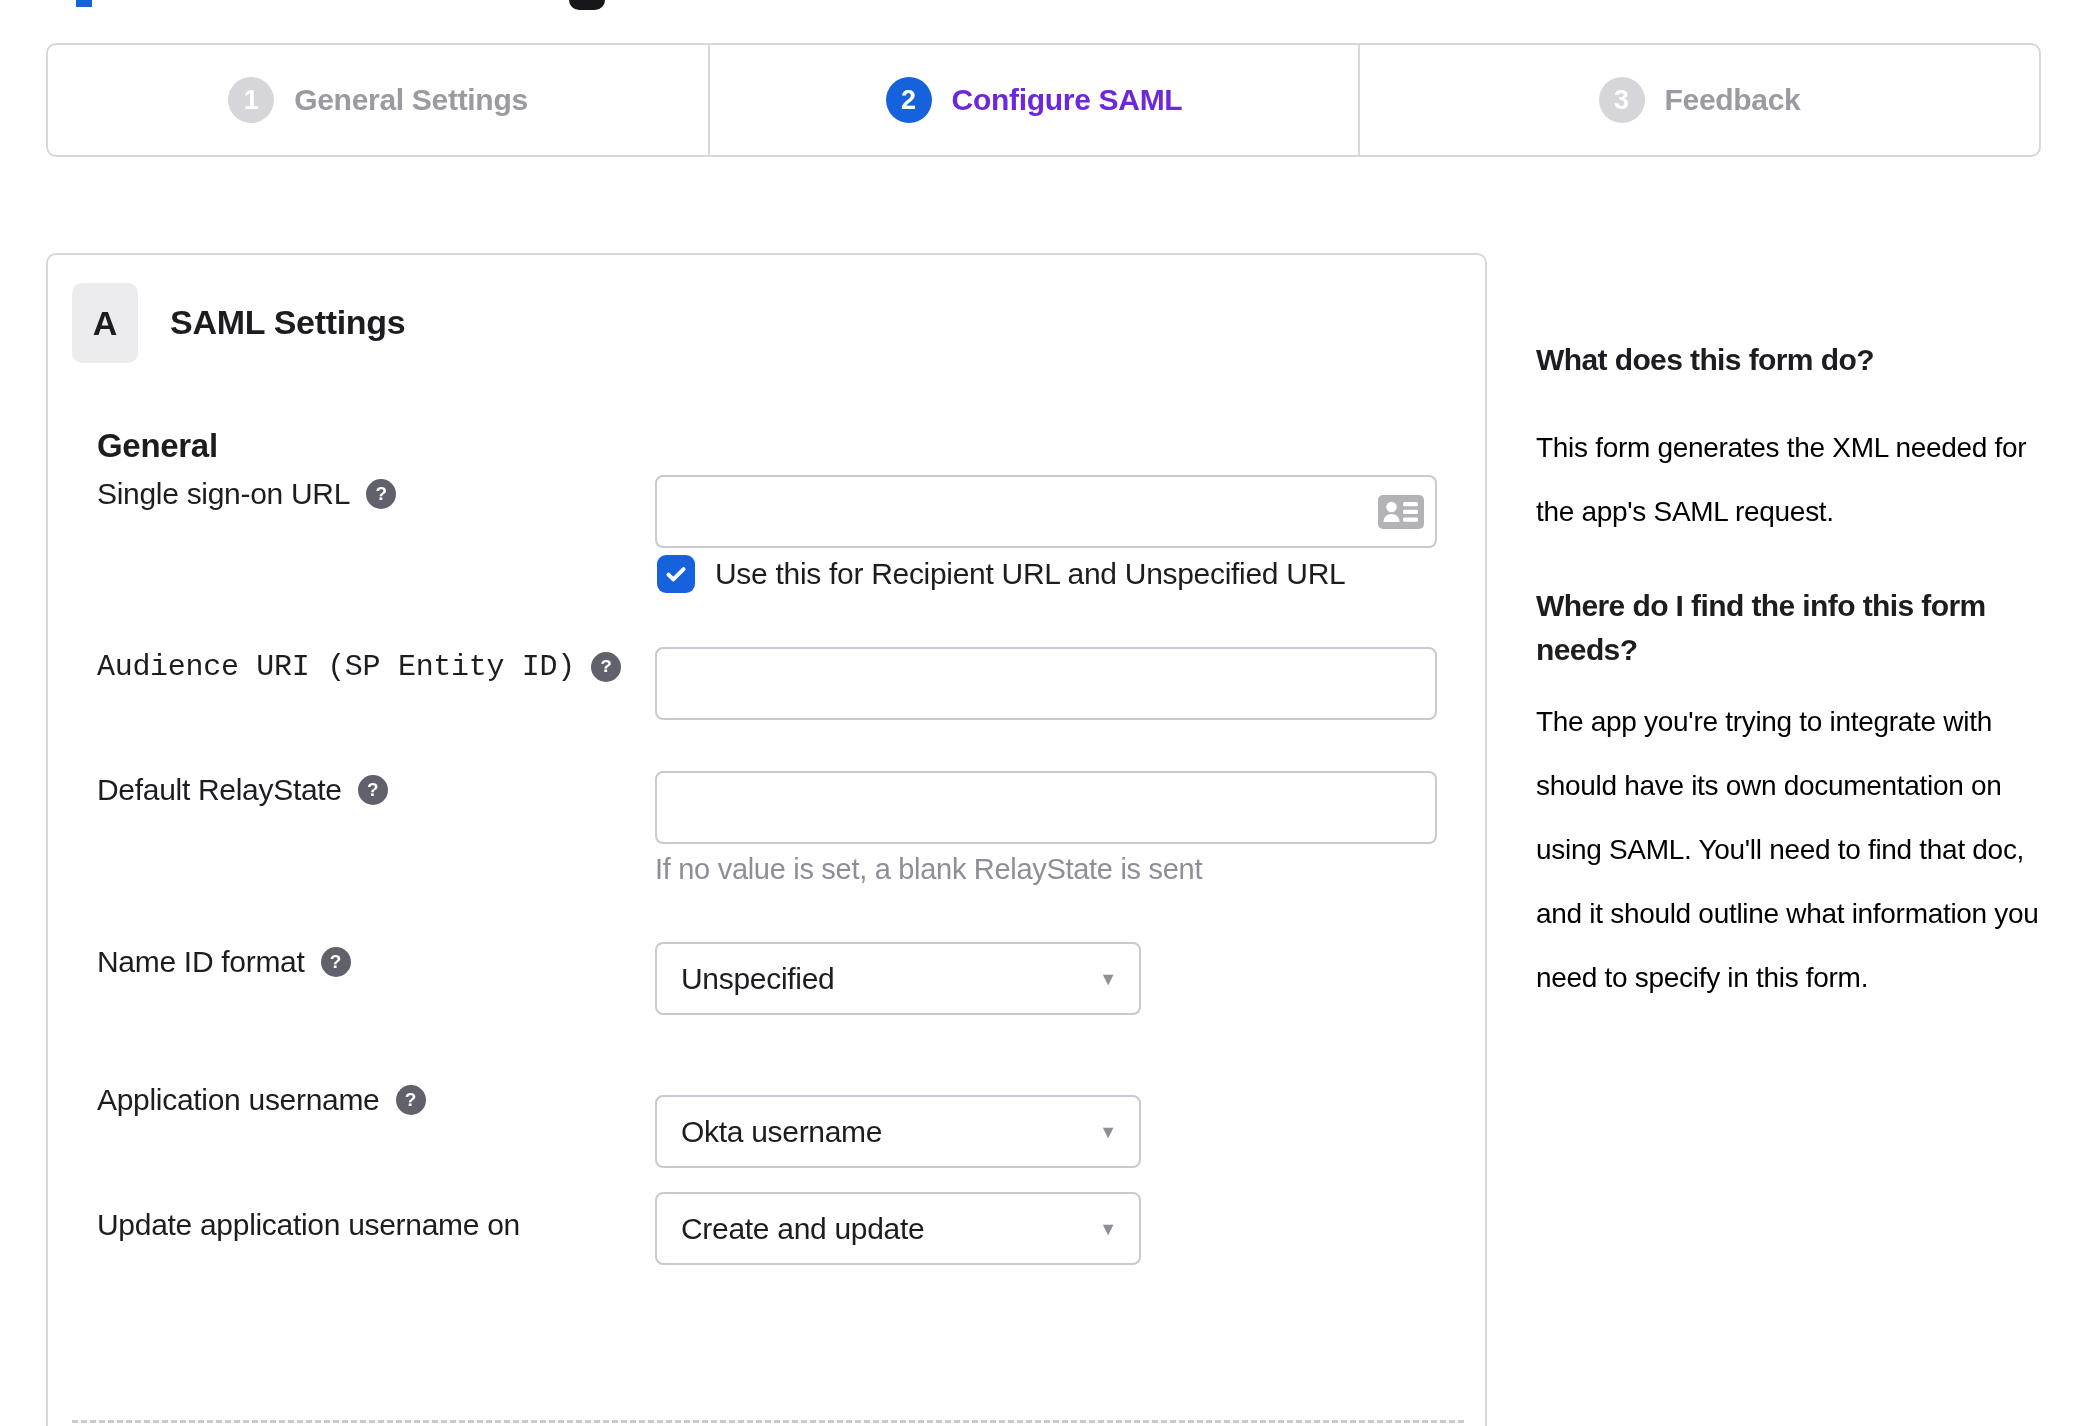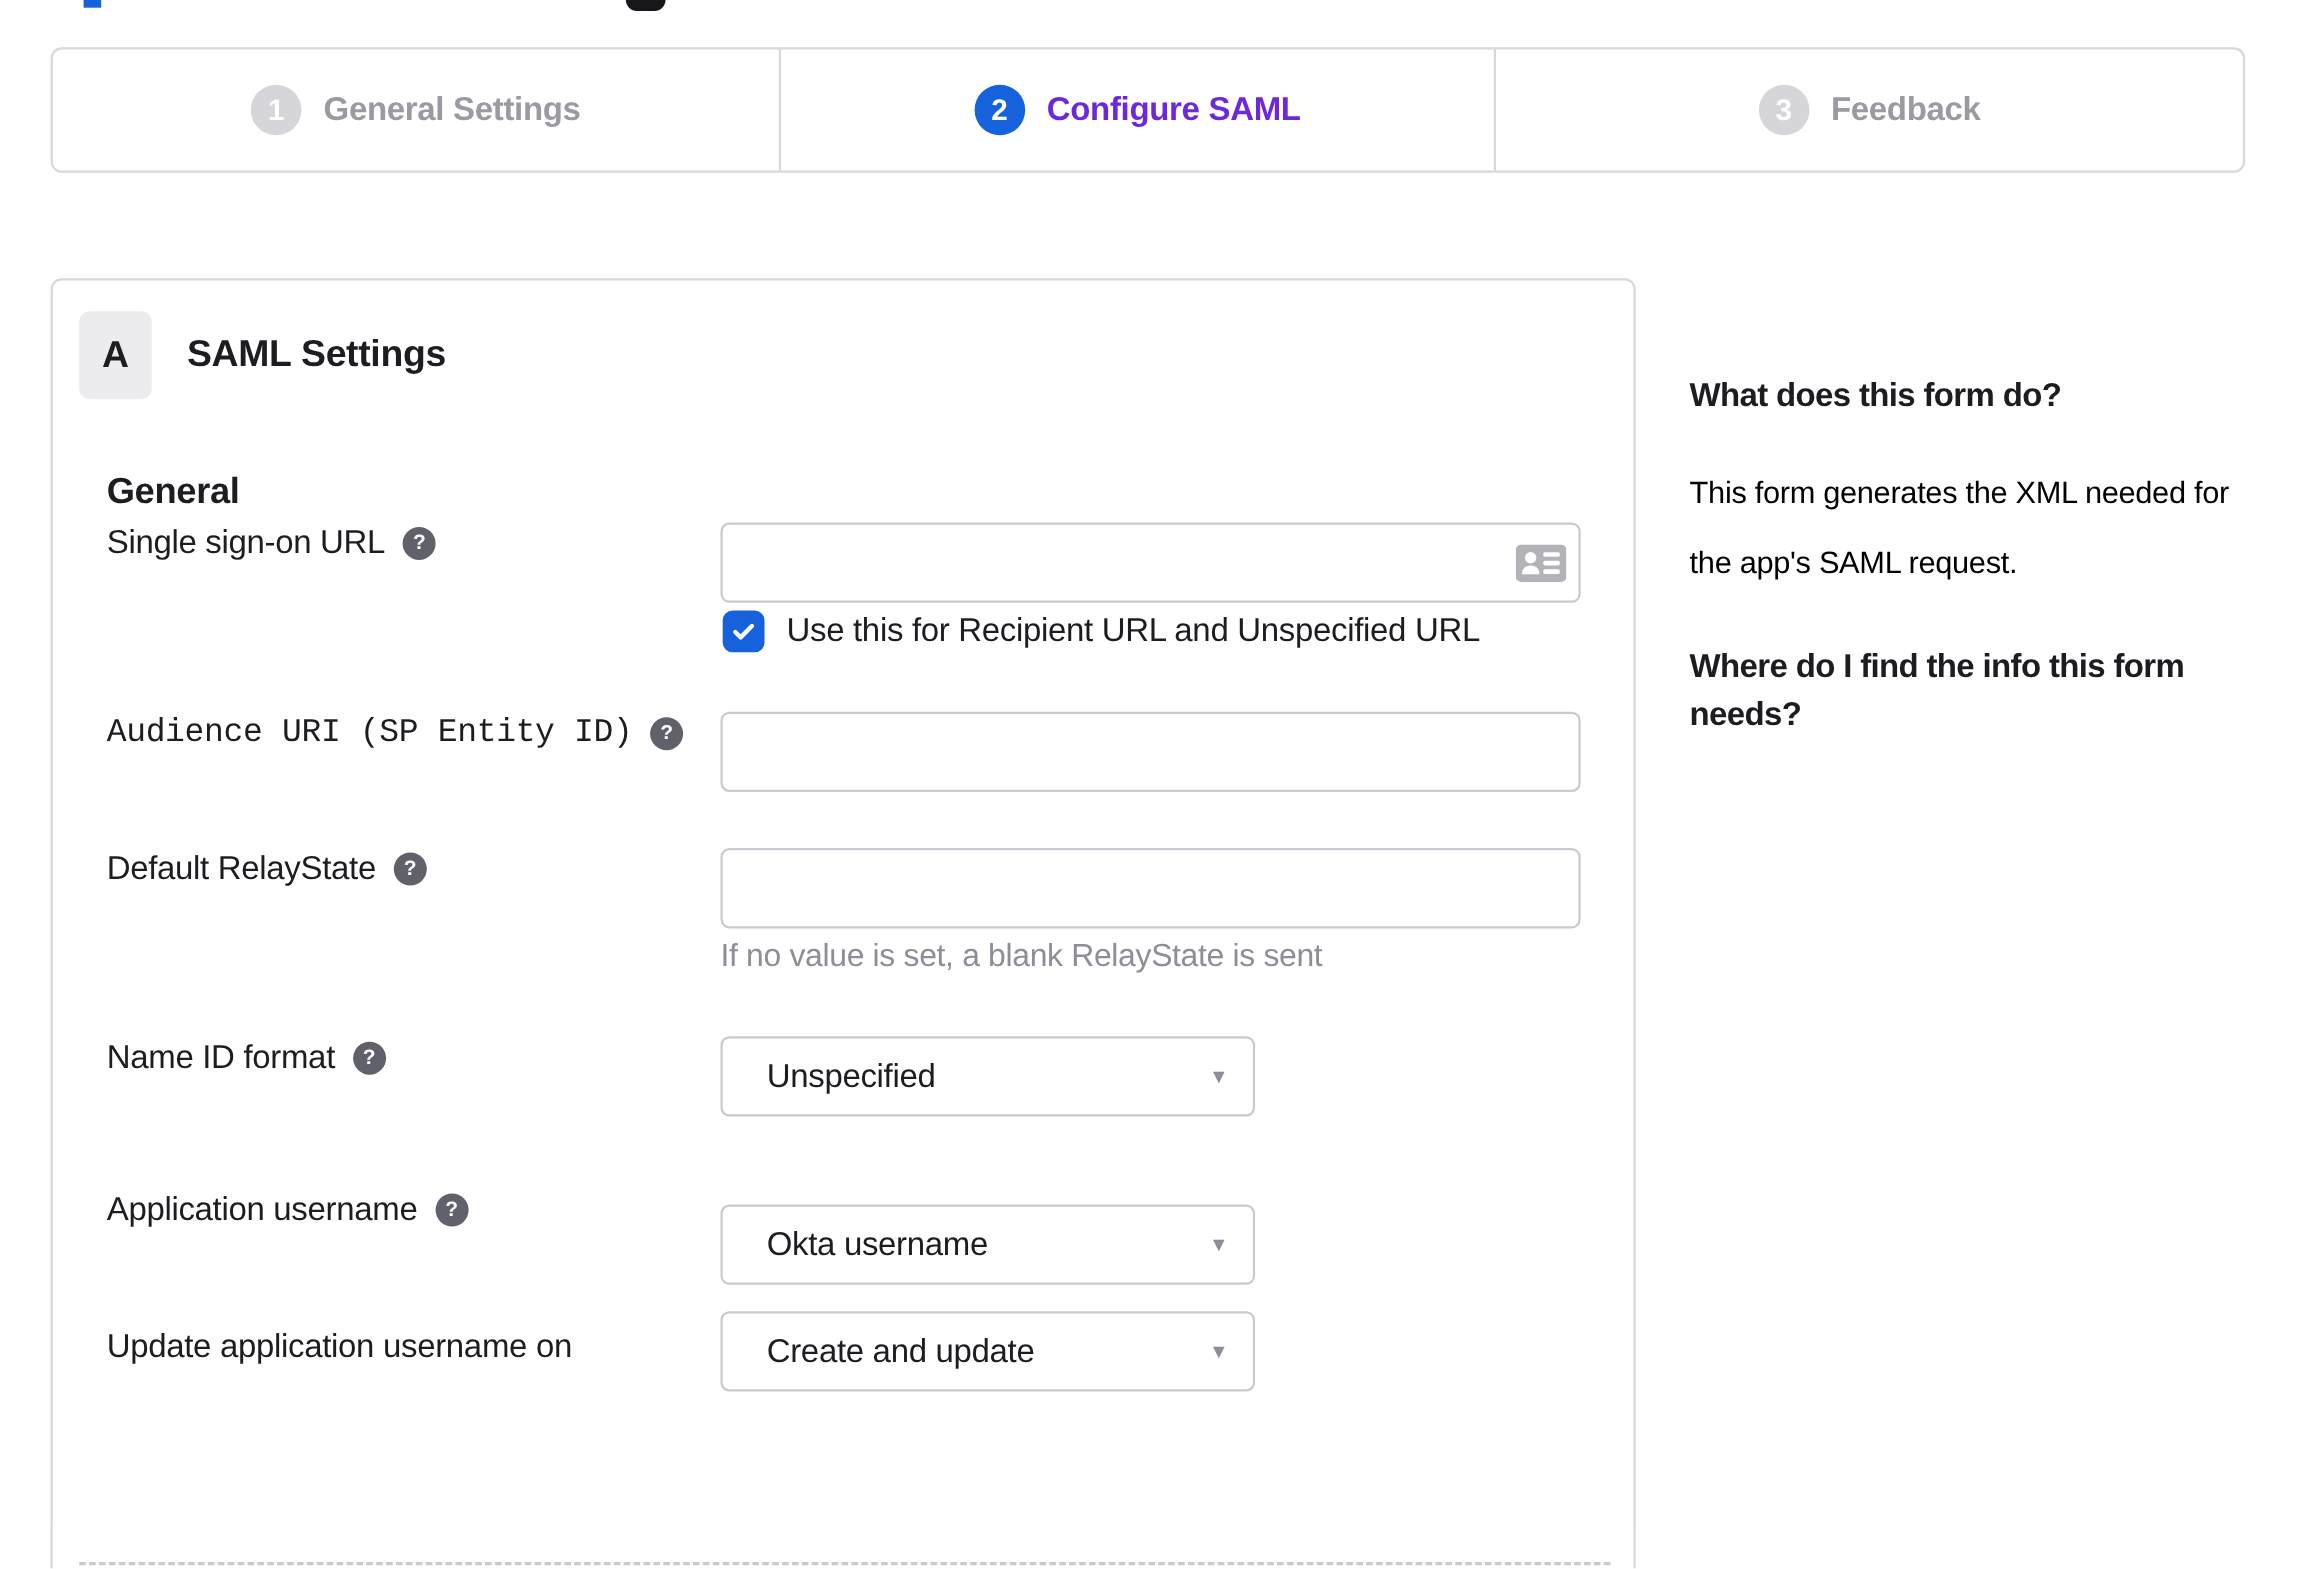--- a/index.html
+++ b/index.html
@@ -79,21 +79,21 @@
   }
   .checkbox-label { font-size:30px; color:#1d1d21; letter-spacing:-0.3px; }
 
   .hint { position:absolute; left:607px; font-size:29px; color:var(--text-gray,#8e8e98); letter-spacing:-0.3px; }
 
   .select {
     position:absolute; left:607px; width:486px; height:73px;
     border:2px solid var(--input-border,#c9c9d1); border-radius:8px; background:#fff;
     display:flex; align-items:center; cursor:pointer;
   }
-  .select-value { font-size:30px; color:#1d1d21; padding-left:40px; letter-spacing:-0.3px; }
+  .select-value { font-size:30px; color:#1d1d21; padding-left:24px; letter-spacing:-0.3px; }
   .select-arrow {
     position:absolute; right:22px; top:50%; transform:translateY(-50%);
     font-size:18px; color:#8e8e98;
   }
 
   .advanced-link-row { position:absolute; left:607px; top:1085px; width:782px; text-align:right; }
   .advanced-link {
     font-size:31px; font-weight:bold; color:var(--accent-blue,#1662dd);
     text-decoration:none; letter-spacing:-0.3px; cursor:pointer;
   }
@@ -207,15 +207,16 @@
     </div>
 
 
     <div class="dashed-divider"></div>
   </div>
 
   <div class="help-panel">
     <div class="help-q first">What does this form do?</div>
     <div class="help-a first">This form generates the XML needed for the app's SAML request.</div>
     <div class="help-q second">Where do I find the info this form needs?</div>
+    <div class="help-a">The app you're trying to integrate with should have its own documentation on using SAML. You'll need to find that doc, and it should outline what information you need to specify in this form.</div>
   </div>
 
 </div>
 
 </body></html>

